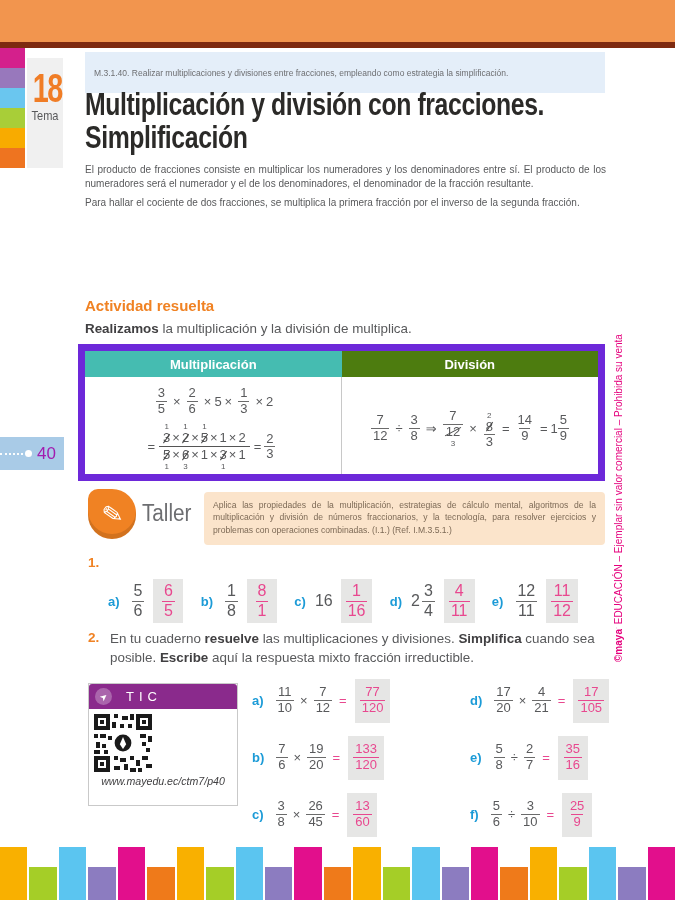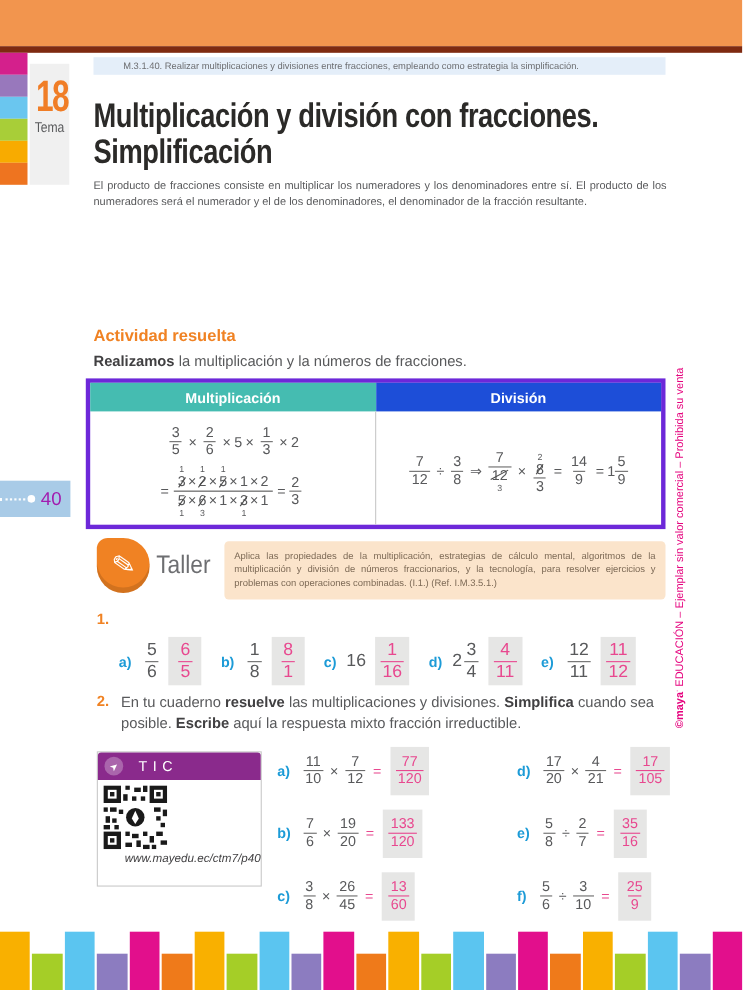--- a/index.html
+++ b/index.html
@@ -15,38 +15,38 @@
   .theme-squares { position:absolute; left:0; top:48px; width:25px; }
   .theme-squares div { width:25px; height:20px; }
   .sq-magenta { background:#D4208C; } .sq-purple { background:#9878BC; }
   .sq-blue { background:#6AC6EF; } .sq-green { background:#A8CE38; }
   .sq-gold { background:#F8AB00; } .sq-orange { background:#EE7420; }
   .tema-box { position:absolute; left:27px; top:58px; width:36px; height:110px; background:#F0F0F0; text-align:center; }
   .tema-num { display:inline-block; margin-top:12px; font-size:40px; font-weight:bold; color:#F07D26; transform:scaleX(.72); letter-spacing:-2px; line-height:.9; }
   .tema-label { display:block; font-size:13px; color:#58595B; transform:scaleX(.85); margin-top:2px; }
 
   
-  .standard-strip { position:absolute; left:85px; top:52px; width:520px; height:16px; background:#E4EEF9; display:flex; align-items:center; padding-left:27px; font-size:8.5px; color:#6D6E71; }
+  .standard-strip { position:absolute; left:85px; top:52px; width:520px; height:41px; background:#E4EEF9; display:flex; align-items:center; padding-left:9px; font-size:8.5px; color:#6D6E71; }
 
   
   .page-title { position:absolute; left:85px; top:88px; font-weight:bold; color:#2B2A28; font-size:31px; line-height:1.08; letter-spacing:-.5px; transform:scaleX(.8); transform-origin:left top; white-space:nowrap; }
 
   
   .intro { position:absolute; left:85px; top:163px; width:521px; font-size:10px; line-height:1.37; text-align:justify; }
   .intro p { margin-bottom:6px; }
 
   .activity-heading { position:absolute; left:85px; top:297px; color:#F08223; font-weight:bold; font-size:15px; }
   .activity-lead { position:absolute; left:85px; top:321px; font-size:13.4px; }
   b, .bold { color:#414042; font-weight:bold; }
 
   
-  .worked-table { position:absolute; left:78px; top:344px; width:527px; height:137px; border:4px solid #6d28d9; display:flex; flex-direction:column; background:#fff;justify-content:center; }
+  .worked-table { position:absolute; left:78px; top:344px; width:527px; height:137px; border:7px solid #6d28d9; display:flex; flex-direction:column; background:#fff;justify-content:center; }
   .wt-head { display:flex; height:26px; }
   .wt-head .th { flex:1; display:flex; align-items:center; justify-content:center; color:#fff; font-weight:bold; font-size:13px; }
-  .th-mult { background:#45BCB1; } .th-div { background:#1d4ed8; }
+  .th-mult { background:#45BCB1; } .th-div { background:#4d7c0f; }
   .wt-body { flex:1; display:flex; }
   .wt-cell { flex:1; display:flex; flex-direction:column; align-items:center; justify-content:center; font-size:13px; }
   .wt-cell.first { border-right:1px solid #C8C8C8; }
 
   
   .frac { display:inline-flex; flex-direction:column; align-items:center; vertical-align:middle; margin:0 3px; line-height:1.15; }
   .frac .num { padding:0 2px; }
   .frac .den { padding:0 2px; border-top:1px solid #6B6B6B; }
   .frac.pink .den { border-top-color:#E8488F; }
   .op { margin:0 3px; vertical-align:middle; }
@@ -94,21 +94,21 @@
 
   
   .tic-box { position:absolute; left:88px; top:683px; width:150px; height:123px; border:1px solid #C9C9C9; background:#fff; }
   .tic-head { height:25px; background:#8A2A8C; border-radius:3px 3px 0 0; display:flex; align-items:center; padding-left:6px; }
   .tic-circle { width:17px; height:17px; border-radius:50%; background:rgba(255,255,255,.28); display:flex; align-items:center; justify-content:center; margin-right:14px; }
   .tic-circle span { color:#fff; font-size:9px; transform:rotate(-40deg); }
   .tic-title { color:#fff; font-size:13px; letter-spacing:5px; }
   .tic-body { display:flex; padding:5px 4px 2px 5px; }
   .tic-qr { flex:none; margin-right:5px; }
   .tic-text { font-size:10.3px; line-height:1.3; color:#58595B; }
-  .tic-url { display:block; text-align:right; font-style:italic; font-size:10.6px; color:#414042; margin-top:1px; }
+  .tic-url { display:block; text-align:center; font-style:italic; font-size:10.6px; color:#414042; margin-top:1px; }
 
   
   .copyright { position:absolute; left:613px; top:662px; width:370px; transform:rotate(-90deg); transform-origin:left top; font-size:10px; color:#E5007D; white-space:nowrap; }
   .copyright .brand { font-weight:bold; }
   .copyright sup { font-size:6px; }
 
   
   .bottombar { position:absolute; left:0; bottom:0; width:675px; height:53px; display:flex; gap:2px; align-items:flex-end; }
   .bar { flex:1; height:33px; }
   .bar.tall { height:53px; }
@@ -141,25 +141,26 @@
     <span>M.3.1.40. Realizar multiplicaciones y divisiones entre fracciones, empleando como estrategia la simplificación.</span>
   </div>
 
   <div class="page-title">
     <div>Multiplicación y división con fracciones.</div>
     <div>Simplificación</div>
   </div>
 
   <div class="intro">
     <p>El producto de fracciones consiste en multiplicar los numeradores y los denominadores entre sí. El producto de los numeradores será el numerador y el de los denominadores, el denominador de la fracción resultante.</p>
+    <p>Para hallar el cociente de dos fracciones, se multiplica la primera fracción por el inverso de la segunda fracción.</p>
   </div>
 
   <div class="activity-heading">Actividad resuelta</div>
   <div class="activity-lead">
-    <b>Realizamos</b><span> la multiplicación y la números de fracciones.</span>
+    <b>Realizamos</b><span> la multiplicación y la división de multiplica.</span>
   </div>
 
   <div class="worked-table">
     <div class="wt-head">
       <div class="th th-mult">Multiplicación</div>
       <div class="th th-div">División</div>
     </div>
     <div class="wt-body">
 
       <div class="wt-cell first">

